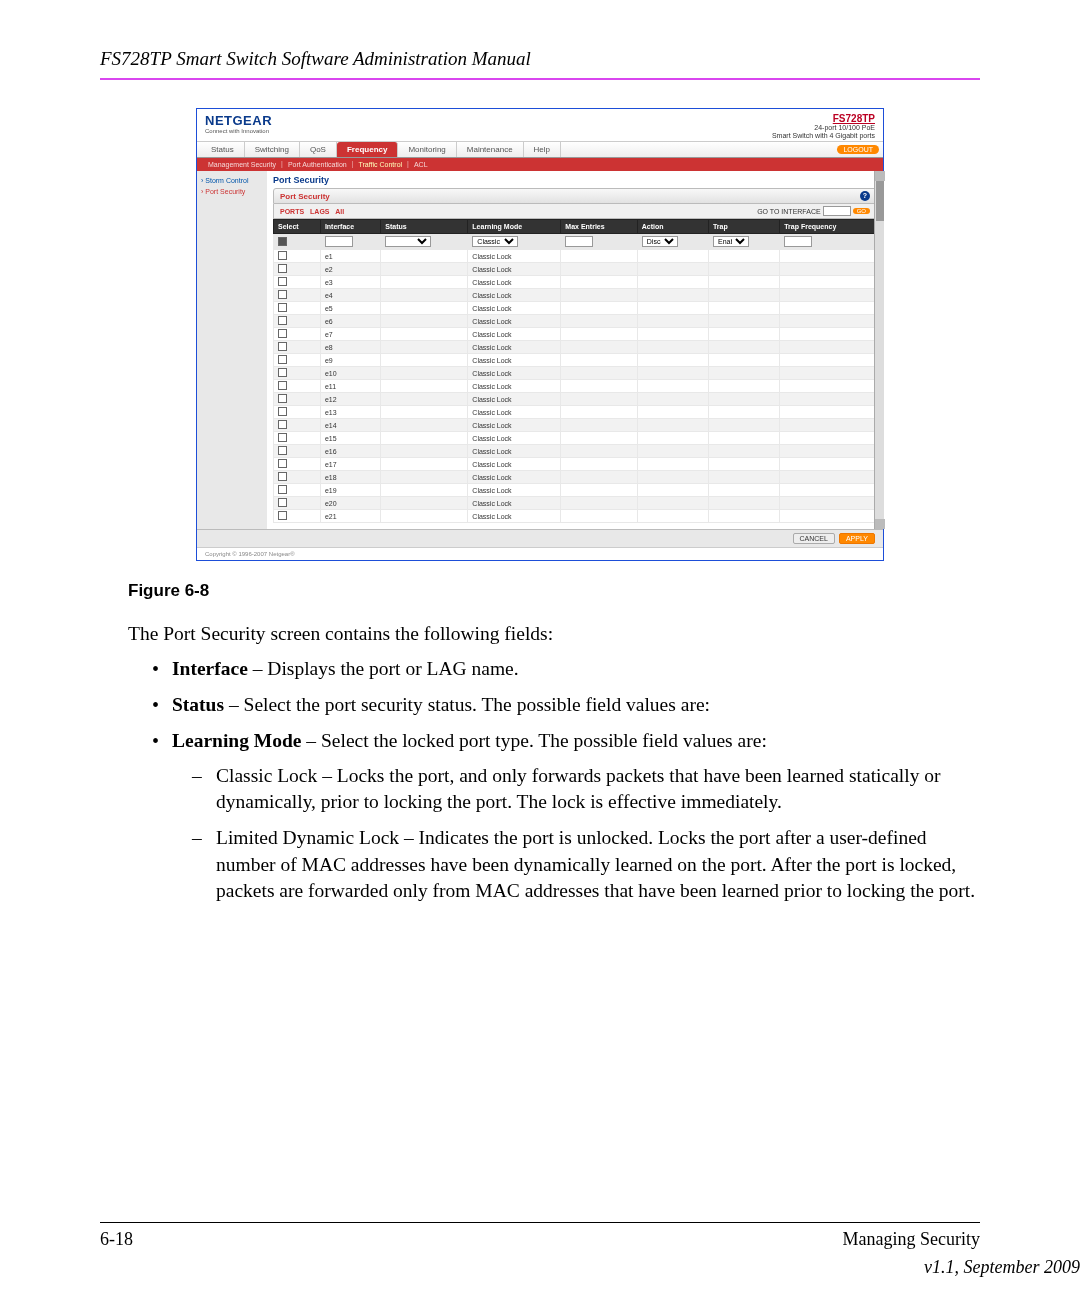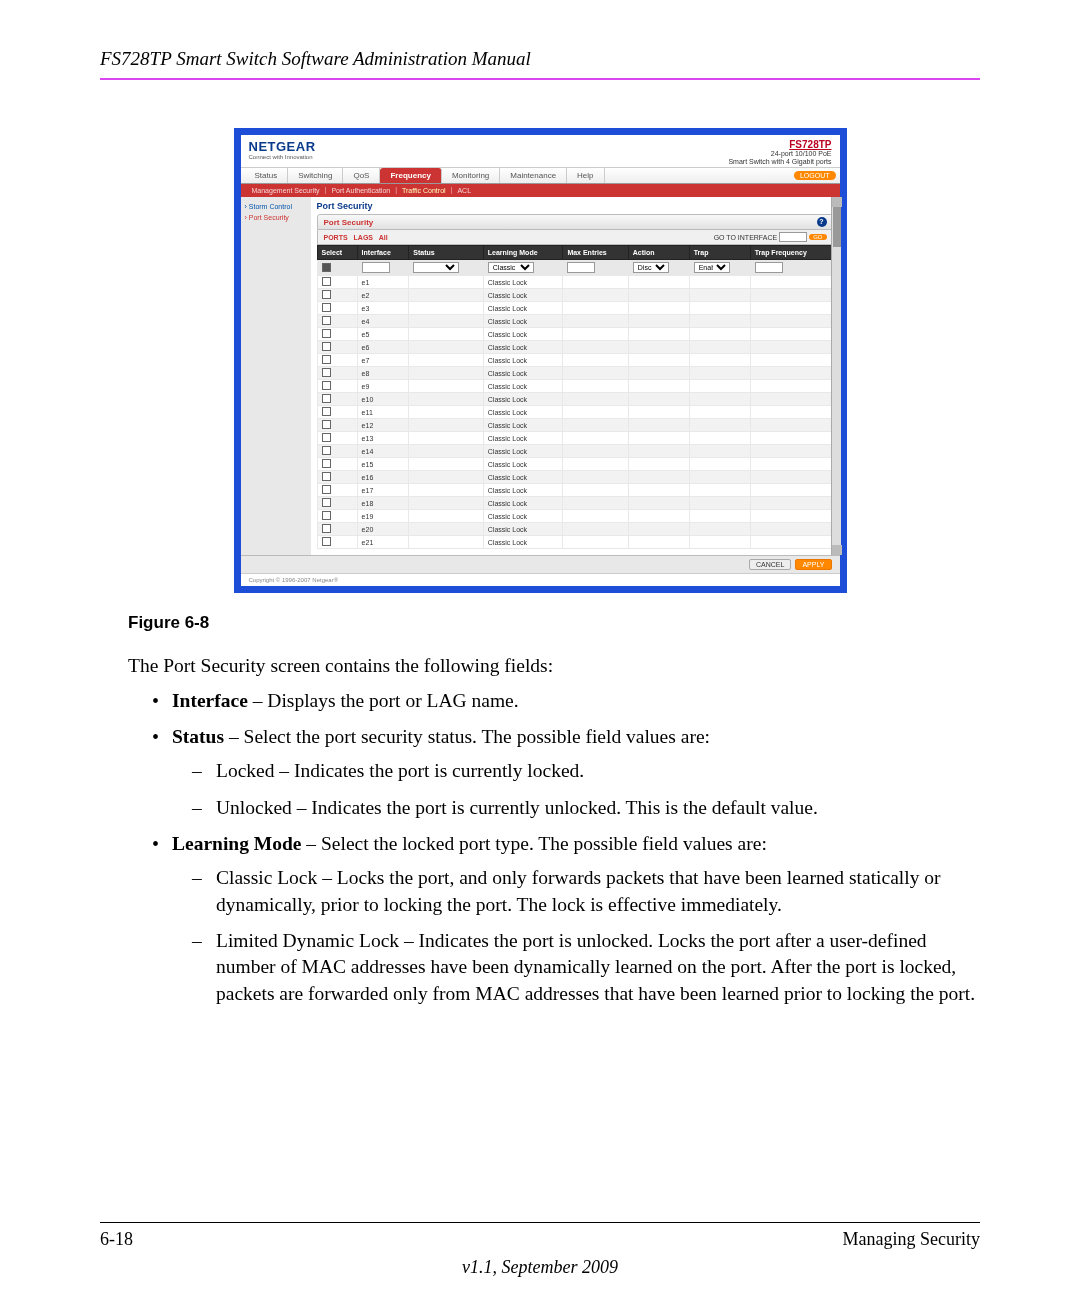--- a/index.html
+++ b/index.html
@@ -13,23 +13,23 @@
       color: #000;
     }
     .header-line {
       font-style: italic;
       font-size: 19px;
       padding-bottom: 8px;
       border-bottom: 2px solid #d946ef;
       margin-bottom: 24px;
     }
     .screenshot {
-      width: 613px;
-      margin: 48px auto 12px;
-      border: 7px solid #1d4ed8;
+      width: 688px;
+      margin: 28px auto 12px;
+      border: 1px solid #1d4ed8;
       background: #fff;
       font-family: Arial, sans-serif;
       font-size: 8px;
       color: #333;
       position: relative;
     }
     .ss-topbar {
       display: flex;
       justify-content: space-between;
       align-items: flex-start;
@@ -181,21 +181,21 @@
       padding-top: 6px;
       display: flex;
       justify-content: space-between;
       font-size: 18px;
     }
     .version {
       position: absolute;
       bottom: 18px;
       left: 0;
       right: 0;
-      text-align: center;
+      text-align: right;
       font-style: italic;
       font-size: 18px;
     }
   </style>
 </head>
 <body>
 
 <div class="header-line">FS728TP Smart Switch Software Administration Manual</div>
 
 <div class="screenshot">
@@ -505,24 +505,20 @@
 <div class="figure-caption">Figure 6-8</div>
 
 <p class="body-text">The Port Security screen contains the following fields:</p>
 
 <ul class="main">
   <li>
     <b>Interface</b><span> – Displays the port or LAG name.</span>
   </li>
   <li>
     <b>Status</b><span> – Select the port security status. The possible field values are:</span>
-    <ul class="sub">
-      <li>Locked – Indicates the port is currently locked.</li>
-      <li>Unlocked – Indicates the port is currently unlocked. This is the default value.</li>
-    </ul>
   </li>
   <li>
     <b>Learning Mode</b><span> – Select the locked port type. The possible field values are:</span>
     <ul class="sub">
       <li>Classic Lock – Locks the port, and only forwards packets that have been learned statically or dynamically, prior to locking the port. The lock is effective immediately.</li>
       <li>Limited Dynamic Lock – Indicates the port is unlocked. Locks the port after a user-defined number of MAC addresses have been dynamically learned on the port. After the port is locked, packets are forwarded only from MAC addresses that have been learned prior to locking the port.</li>
     </ul>
   </li>
 </ul>
 

